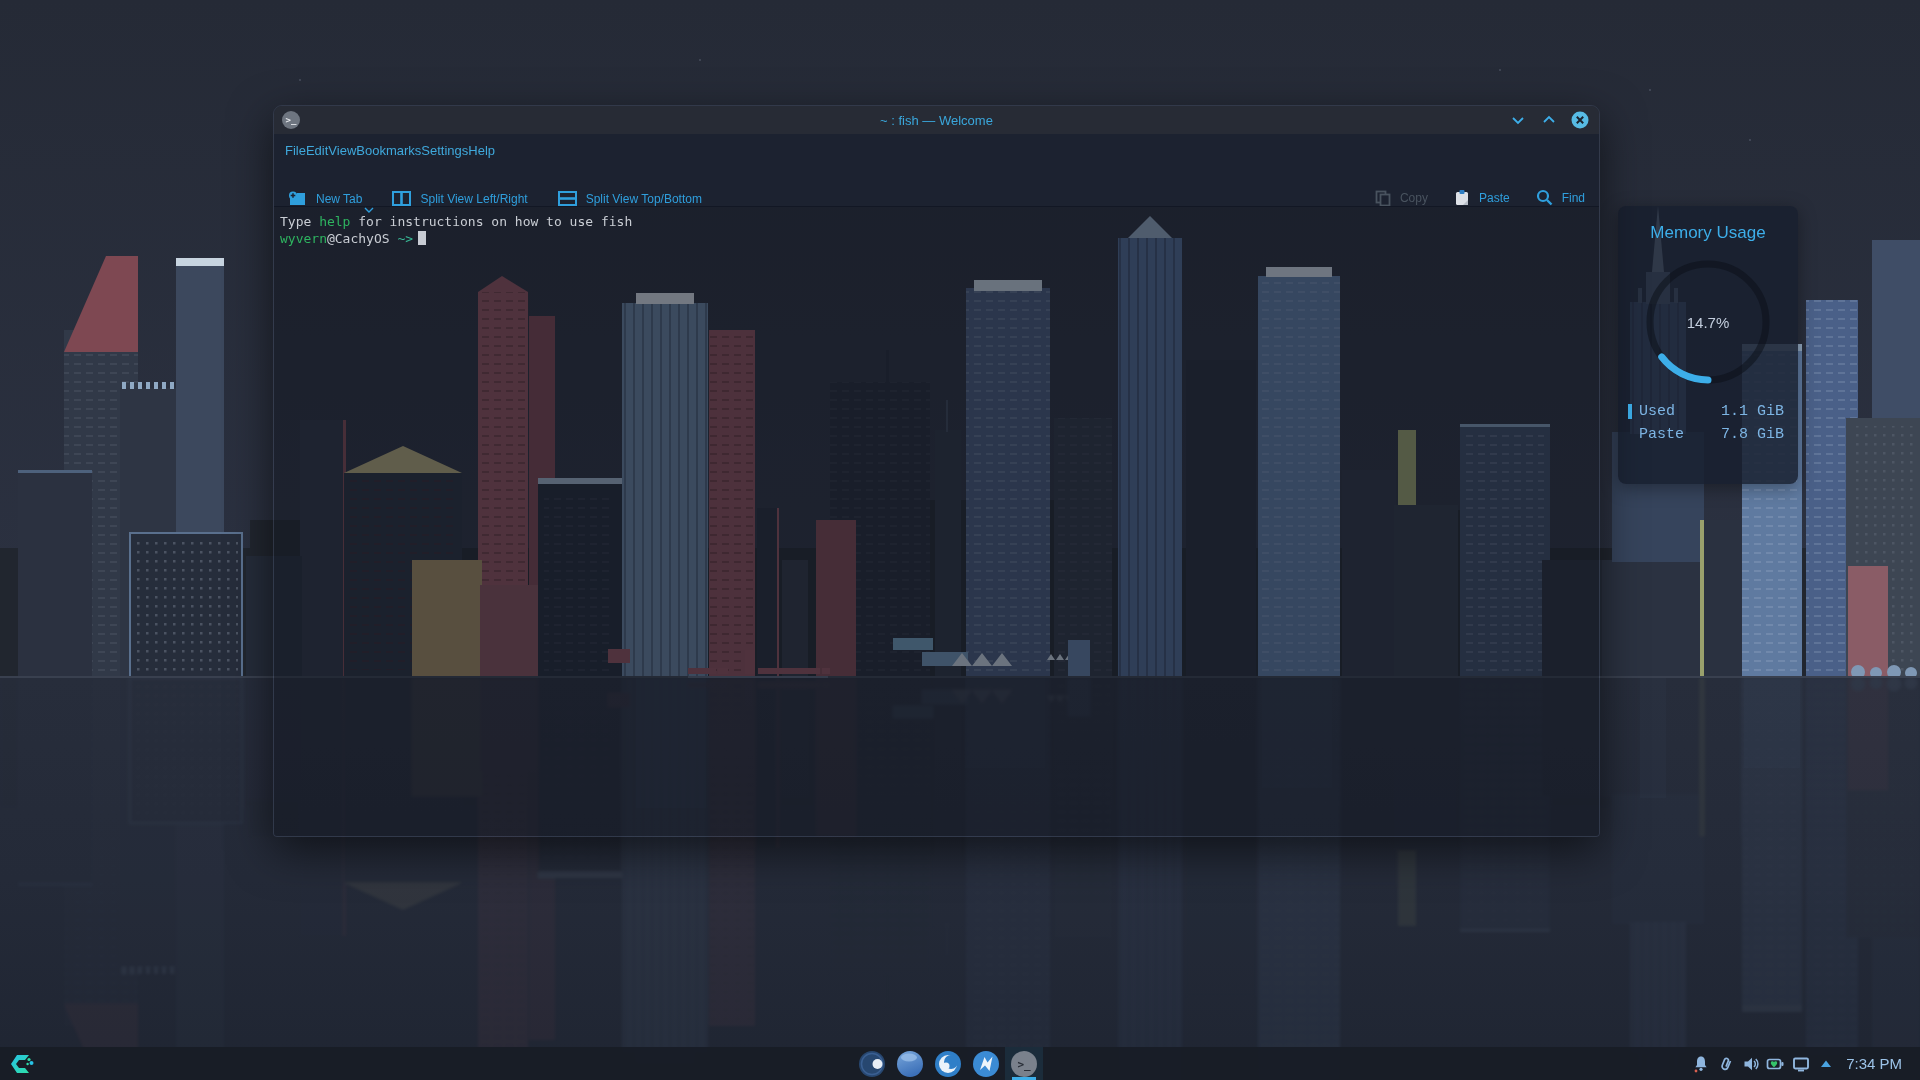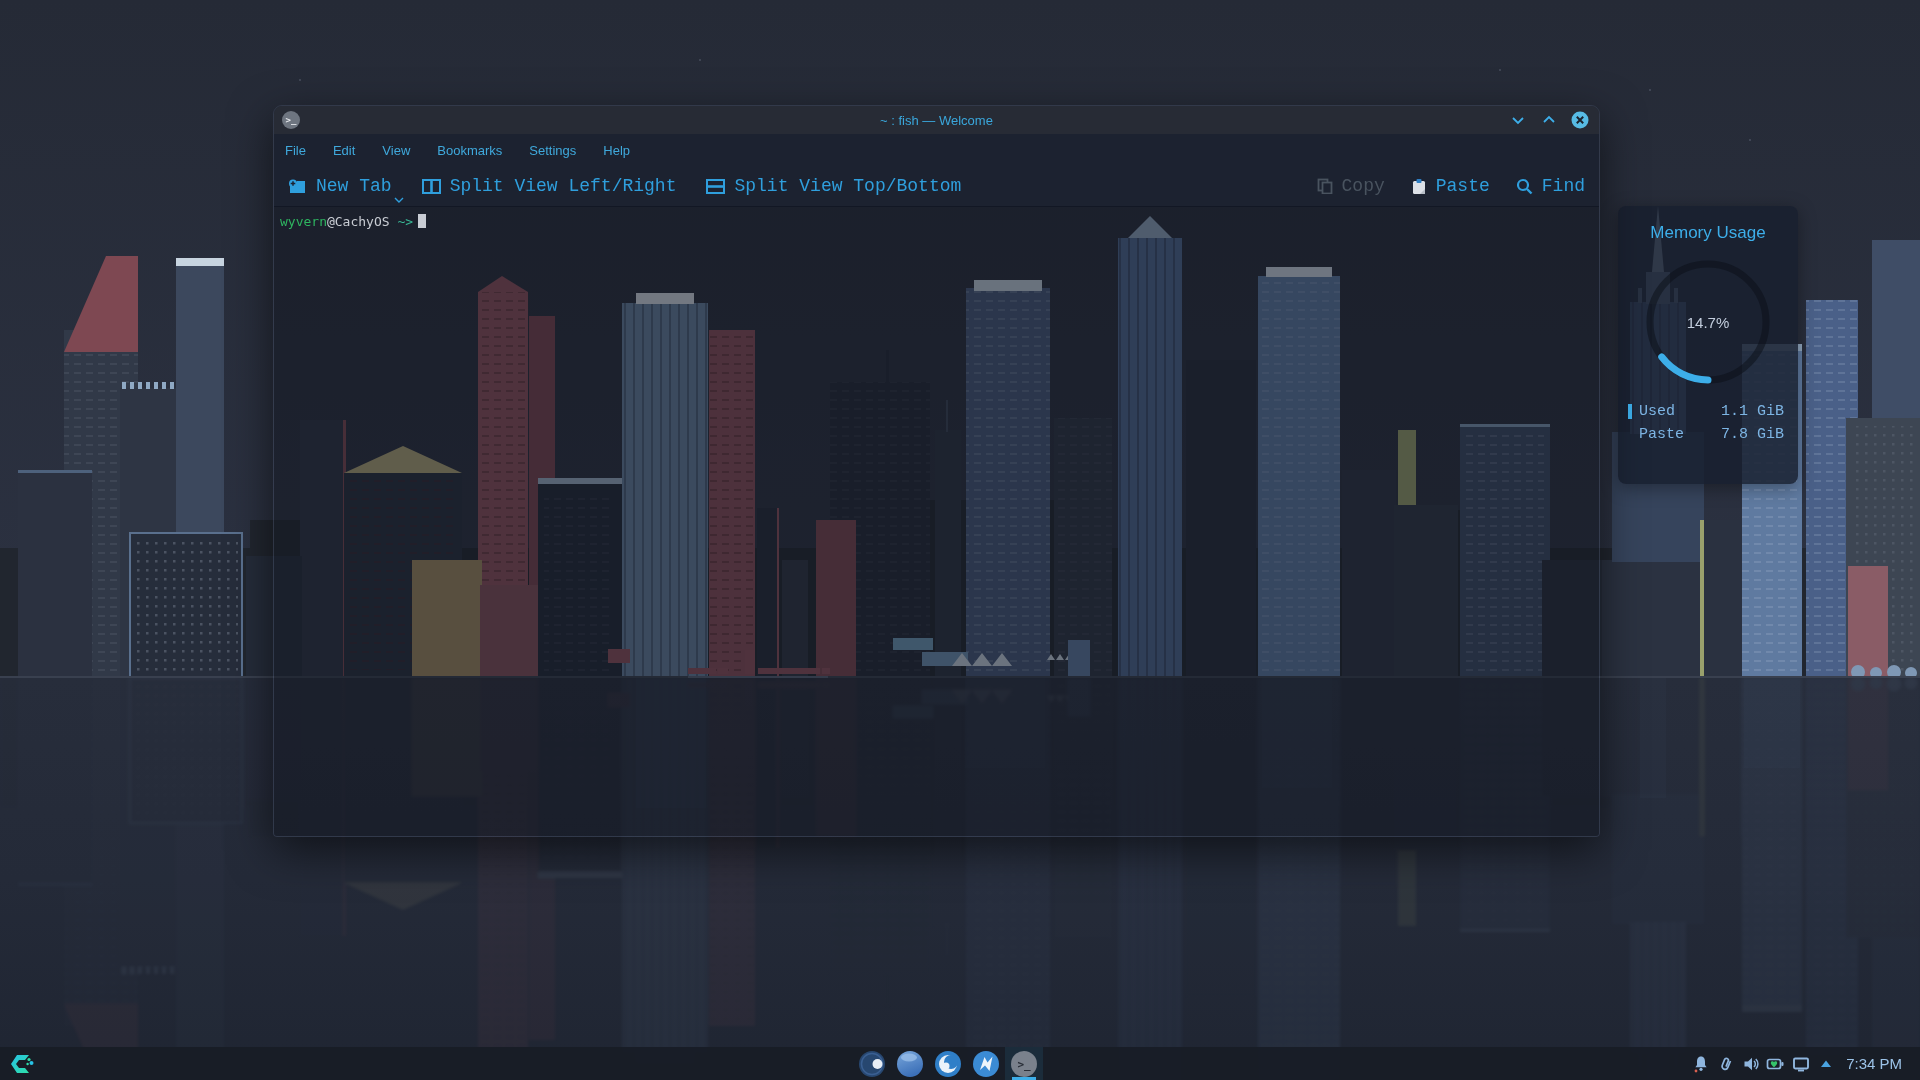--- a/index.html
+++ b/index.html
@@ -8,25 +8,25 @@
   
   .window{position:absolute;left:273px;top:105px;width:1325px;height:730px;z-index:10;
     display:flex;flex-direction:column;border-radius:9px 9px 4px 4px;overflow:hidden;
     border:1px solid rgba(70,82,104,.38);box-shadow:0 14px 44px rgba(0,0,0,.55);}
   .titlebar{position:relative;height:28px;background:#272b35;display:flex;align-items:center;flex:0 0 auto;}
   .win-icon{position:absolute;left:8px;top:5px;width:18px;height:18px;border-radius:50%;background:#6e7580;
     color:#e9ebef;font:bold 9px "DejaVu Sans Mono",monospace;display:flex;align-items:center;justify-content:center;}
   .win-title{flex:1;text-align:center;color:#3aa7dc;font-size:13px;}
   .win-controls{position:absolute;right:10px;top:0;height:28px;display:flex;align-items:center;gap:13px;}
   .wbtn{display:flex;align-items:center;justify-content:center;width:18px;height:18px;cursor:default;}
-  .menubar{height:32px;background:#1c2230;display:flex;align-items:center;gap:27px;padding-left:11px;
+  .menubar{height:32px;background:#1c2230;display:flex;align-items:center;padding-left:11px;
     font-size:13px;color:#3fa9dc;flex:0 0 auto;}
   .menubar>span{cursor:default;}
-  .toolbar{height:40px;background:#1c2230;border-bottom:1px solid #121724;display:flex;align-items:center;
-    padding:0 14px;font-size:18px;color:#2f9fdd;flex:0 0 auto;font-family:Liberation Mono, monospace;}
+  .toolbar{height:40px;background:#1c2230;border-bottom:1px solid #121724;display:flex;align-items:flex-end;
+    padding:0 14px;font-size:12px;color:#2f9fdd;flex:0 0 auto;}
   .tbtn{display:flex;align-items:center;gap:9px;margin-right:30px;position:relative;}
   .tbtn .chev{position:absolute;right:-12px;bottom:-7px;}
   .tbtn.right{margin-right:0;margin-left:26px;}
   .tbtn.disabled{color:#49535f;}
   .spacer{flex:1;}
   .term{flex:1;background:rgba(15,19,29,.5);color:#c9cdd4;
     font:13px/17px "DejaVu Sans Mono",monospace;padding:6px 6px;}
   .term .green{color:#2eb460;}
   .term .teal{color:#38b795;}
   .term .cursor{display:inline-block;width:8px;height:14px;background:#c8ccd4;vertical-align:-2px;margin-left:5px;}
@@ -313,20 +313,21 @@
     <span class="tbtn right">
       <svg width="17" height="17">
         <circle cx="7" cy="7" r="5" fill="none" stroke="#2f9fdd" stroke-width="2.2"></circle>
         <line x1="11" y1="11" x2="15.5" y2="15.5" stroke="#2f9fdd" stroke-width="2.4"></line>
       </svg>
       <span>Find</span>
     </span>
   </div>
 
   <div class="term">
+    <div><span>Type </span><span class="green">help</span><span> for instructions on how to use fish</span></div>
     <div><span class="green">wyvern</span><span>@CachyOS</span><span>&nbsp;</span><span class="teal">~&gt;</span><span class="cursor"></span></div>
   </div>
 </div>
 
 <div class="memwidget">
   <div class="mem-title">Memory Usage</div>
   <div class="gauge-wrap">
     <svg width="140" height="140" viewBox="0 0 140 140">
       <circle cx="70" cy="70" r="58" fill="none" stroke="rgba(10,14,22,0.5)" stroke-width="7"></circle>
       <circle cx="70" cy="70" r="58" fill="none" stroke="#3daee9" stroke-width="7" stroke-linecap="round" pathLength="100" transform="rotate(90 70 70)" stroke-dasharray="14.7 85.3"></circle>

